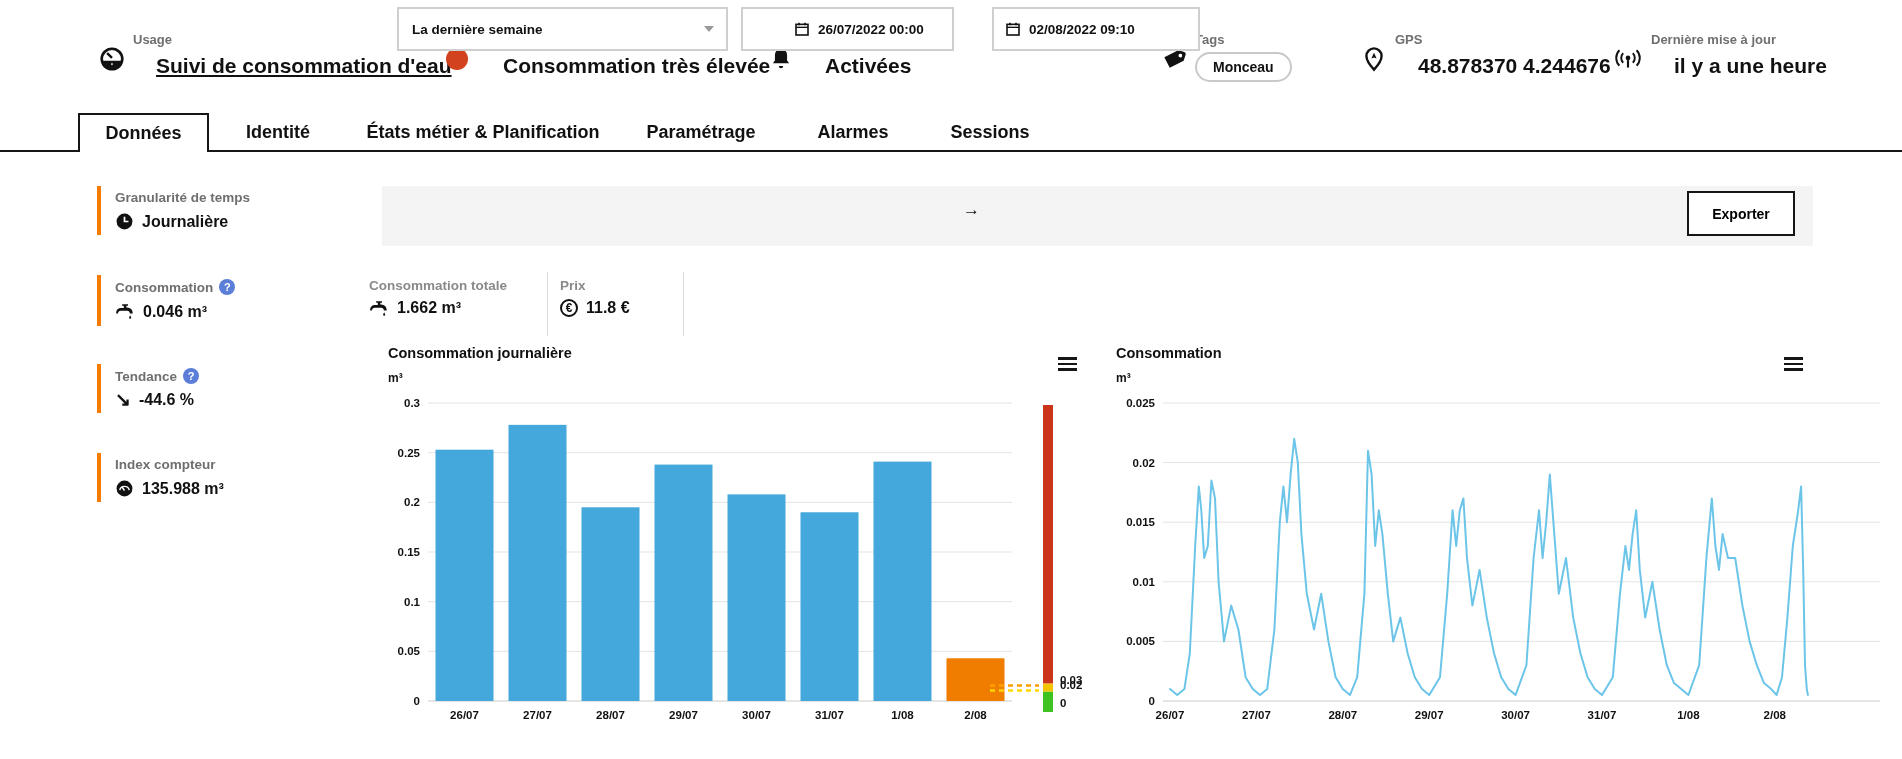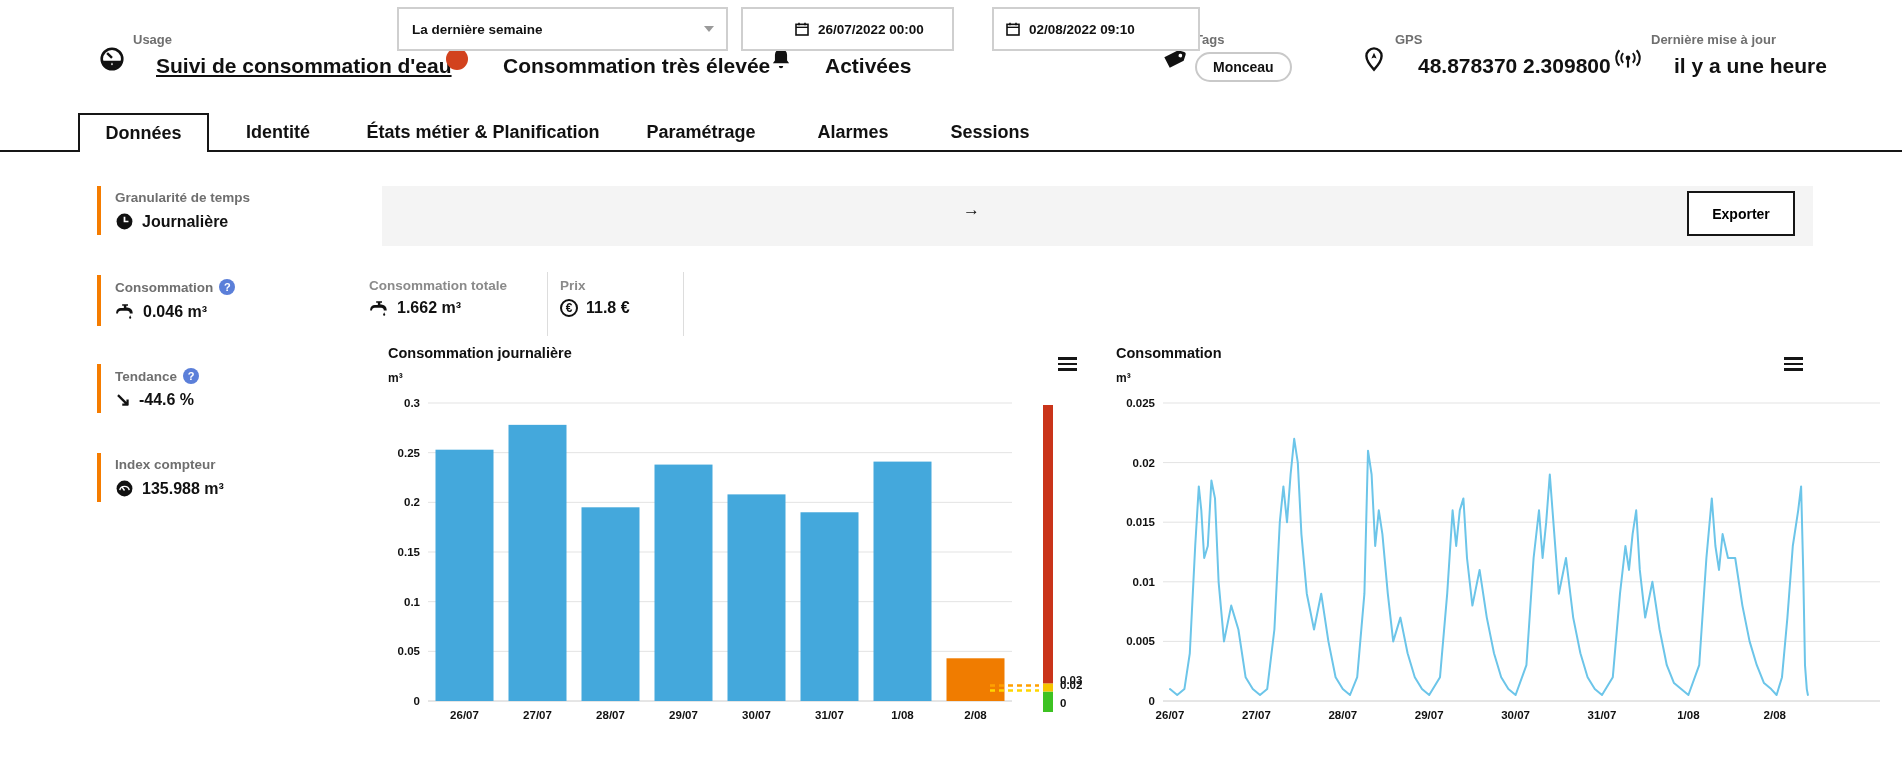--- a/index.html
+++ b/index.html
@@ -85,21 +85,21 @@
   <div class="hlabel">Tags</div>
   <div class="tagpill">Monceau</div>
 </div>
 
 <div class="hgroup" style="left:1361px;">
   <svg class="hicon" viewBox="0 0 24 24">
     <path d="M12 2.2a7 7 0 0 0-7 7c0 5 7 12.6 7 12.6s7-7.6 7-12.6a7 7 0 0 0-7-7z" fill="none" stroke="#111" stroke-width="2.2"></path>
     <path d="M12 6.2 9.6 11.5l2.4-.9 2.4.9z" fill="#111"></path>
   </svg>
   <div class="hlabel">GPS</div>
-  <div class="hvalue">48.878370 2.309800</div>
+  <div class="hvalue">48.878370 4.244676</div>
 </div>
 
 <div class="hgroup" style="left:1613px;">
   <svg class="hicon" style="width:30px;" viewBox="0 0 28 24">
     <circle cx="14" cy="11" r="2.2" fill="#111"></circle>
     <path d="M14 13v7" stroke="#111" stroke-width="2"></path>
     <path d="M9.5 6.5a6.4 6.4 0 0 0 0 9" fill="none" stroke="#111" stroke-width="1.8"></path>
     <path d="M18.5 6.5a6.4 6.4 0 0 1 0 9" fill="none" stroke="#111" stroke-width="1.8"></path>
     <path d="M6 3.8a10.2 10.2 0 0 0 0 14.4" fill="none" stroke="#111" stroke-width="1.8"></path>
     <path d="M22 3.8a10.2 10.2 0 0 1 0 14.4" fill="none" stroke="#111" stroke-width="1.8"></path>

